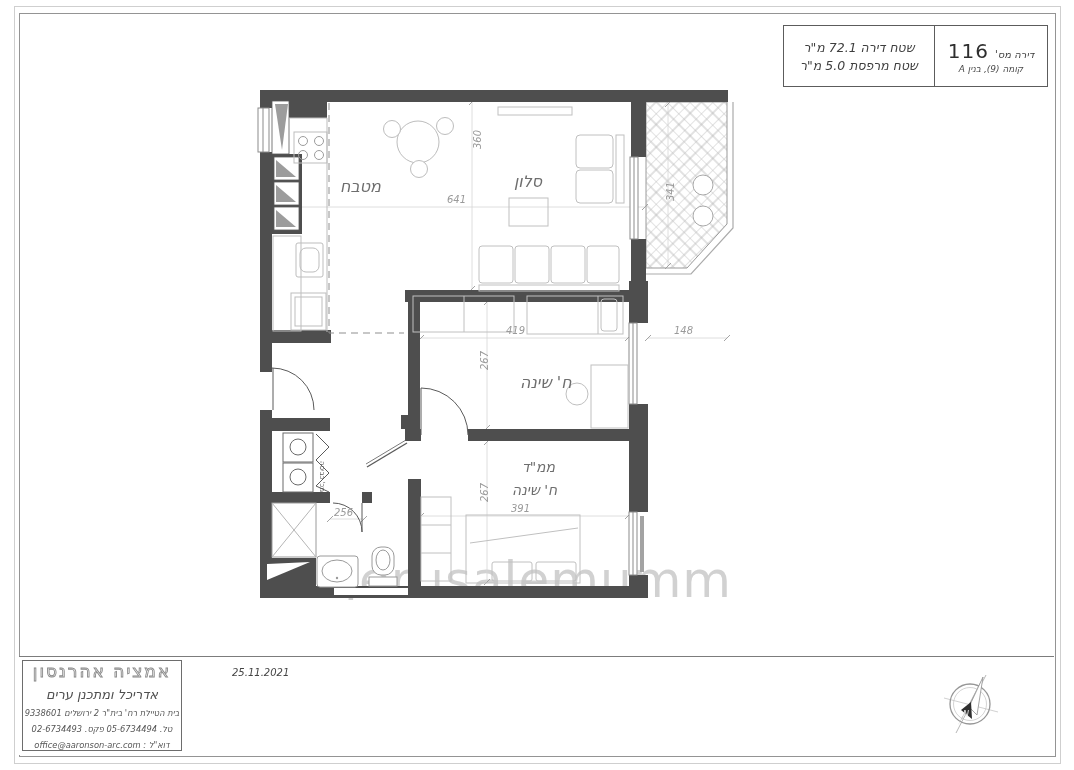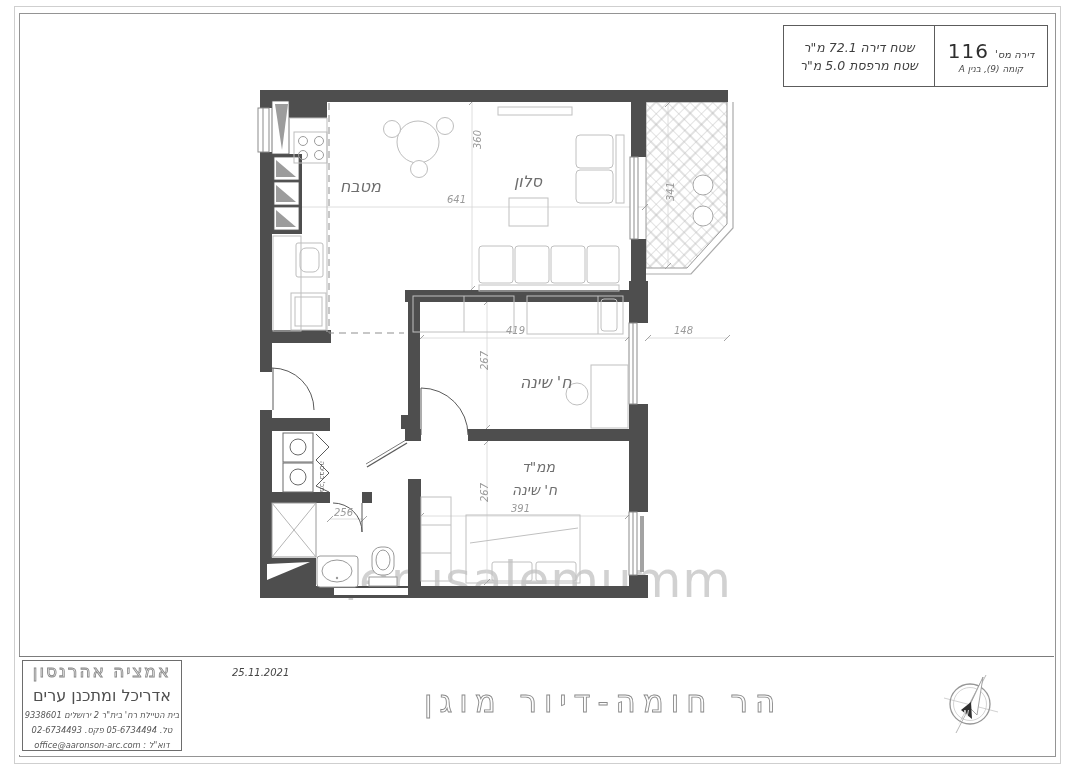--- a/index.html
+++ b/index.html
@@ -20,21 +20,21 @@
   .apt-line{display:flex;align-items:baseline;gap:6px;direction:rtl;}
   .apt-label{font-size:10px;font-style:italic;color:#3e3e3e;}
   .apt-num{font-size:20px;color:#2e2e2e;letter-spacing:1px;}
   .floor-line{font-size:9px;font-style:italic;color:#4a4a4a;direction:rtl;}
 
   
   .strip{left:19px;top:656px;width:1035px;height:99px;border-top:1px solid #7c7c7c;box-sizing:border-box;background:#fff;}
   .tb-left{left:3px;top:3px;width:160px;height:91px;border:1px solid #6d6d6d;box-sizing:border-box;
            display:flex;flex-direction:column;align-items:center;justify-content:space-between;gap:2px;background:#fff;}
   .arch-name{font-size:17px;letter-spacing:2px;direction:rtl;white-space:nowrap;}
-  .arch-role{font-size:16px;color:#4f4f4f;direction:rtl;white-space:nowrap;}
+  .arch-role{font-size:13px;font-style:italic;color:#4f4f4f;direction:rtl;white-space:nowrap;}
   .arch-small{font-size:8.3px;font-style:italic;color:#555;direction:rtl;white-space:nowrap;}
   .tb-date{left:197px;top:10px;font-size:10px;font-style:italic;color:#444;margin-left:16px;}
   .tb-title{left:405px;top:26px;font-size:31px;letter-spacing:7px;direction:rtl;white-space:nowrap;}
 
   .hollow{color:#8a8a8a;}
   @supports (-webkit-text-stroke: 1px black){
     .hollow{color:#fdfdfd;-webkit-text-stroke:0.9px #8a8a8a;}
   }
 
   svg text{font-family:"DejaVu Sans",sans-serif;}
@@ -256,21 +256,20 @@
 
 <div class="abs strip">
   <div class="abs tb-left">
     <div class="arch-name hollow">אמציה אהרנסון</div>
     <div class="arch-role">אדריכל ומתכנן ערים</div>
     <div class="arch-small">בית הטיילת רח' בית"ר 2 ירושלים 9338601</div>
     <div class="arch-small">טל. 05-6734494 פקס. 02-6734493</div>
     <div class="arch-small">דוא"ל : office@aaronson-arc.com</div>
   </div>
   <div class="abs tb-date">25.11.2021</div>
-  <div class="abs tb-title hollow">הר חומה-דיור מוגן</div>
 
   <svg class="abs" style="right:48px;top:12px;" width="70" height="70" viewBox="0 0 70 70">
     <line x1="20" y1="64" x2="50" y2="6" stroke="#a5a5a5" stroke-width="0.8"></line>
     <line x1="8" y1="29" x2="62" y2="43" stroke="#bdbdbd" stroke-width="0.7"></line>
     <circle cx="34" cy="35" r="20" fill="none" stroke="#969696" stroke-width="1.3"></circle>
     <circle cx="34" cy="35" r="16.5" fill="none" stroke="#c2c2c2" stroke-width="0.7"></circle>
     <polygon points="47,8 22,56 33,38" fill="#a9a9a9"></polygon>
     <polygon points="47,8 33,38 41,46" fill="#ffffff" stroke="#8f8f8f" stroke-width="0.8"></polygon>
     <polygon points="25,41 35,33 36,50" fill="#2f2f2f"></polygon>
     <text x="27" y="48" font-size="8" font-style="italic" fill="#f2f2f2">N</text>

